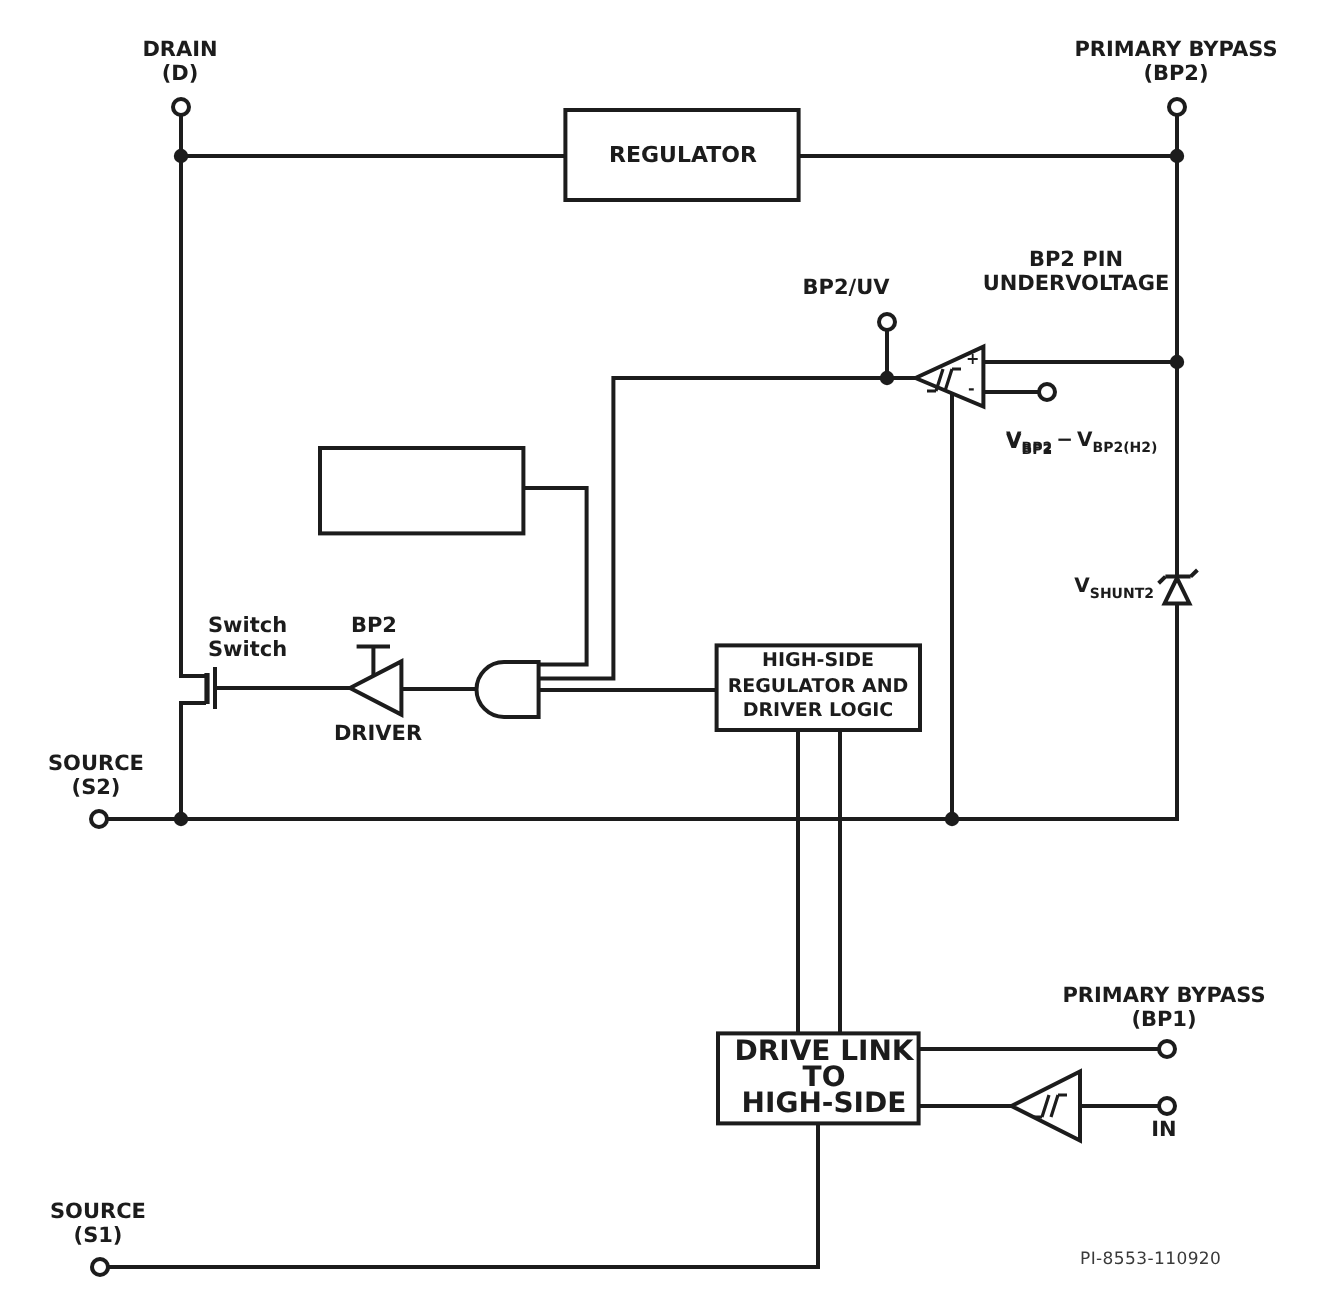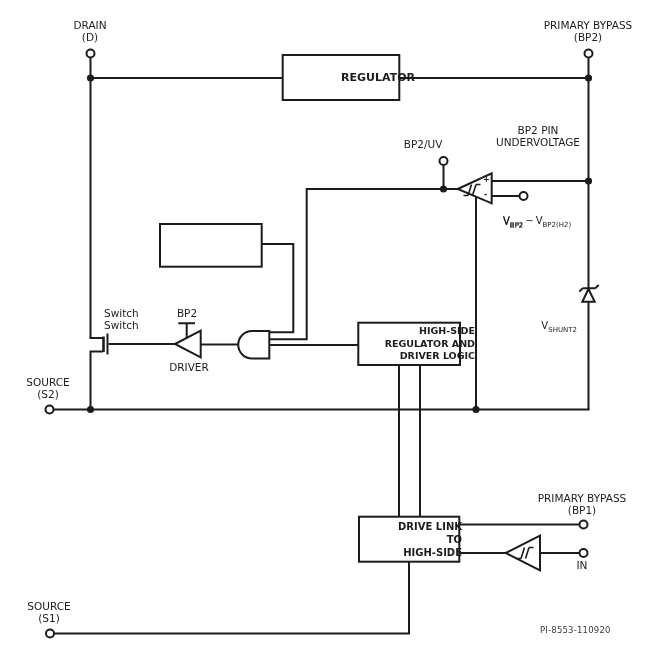--- a/index.html
+++ b/index.html
@@ -1,24 +1,24 @@
 <!DOCTYPE html>
 <html><head>
 <meta charset="utf-8">
 <style>
   html,body{margin:0;padding:0;background:#fff;}
   .canvas{position:relative;width:670px;height:647px;background:#fff;
           font-family:"DejaVu Sans","Liberation Sans",sans-serif;overflow:hidden;}
   .canvas svg{position:absolute;left:0;top:0;}
-  .lbl{position:absolute;font-weight:normal;font-size:10.5px;line-height:11.5px;
+  .lbl{position:absolute;font-weight:bold;font-size:10.5px;line-height:11.5px;
        color:#1c1c1c;white-space:nowrap;}
   .ctr{text-align:center;}
   .rgt{text-align:right;}
   .boxlbl{position:absolute;display:flex;flex-direction:column;align-items:center;
-          justify-content:center;text-align:right;font-weight:bold;color:#1c1c1c;padding-left:15px;}
+          justify-content:center;text-align:center;font-weight:bold;color:#1c1c1c;}
   .boxlbl div{width:100%;}
   sub{font-size:7px;line-height:0;}
   .dash{margin:0 2px;}
   .tiny{position:absolute;font-weight:bold;font-size:8px;line-height:8px;color:#1c1c1c;}
   .pn{position:absolute;font-weight:normal;font-size:8.5px;color:#3a3a3a;letter-spacing:.2px;}
 </style>
 </head>
 <body>
 
 <div class="canvas">
@@ -145,36 +145,36 @@
   </div>
 
   <div class="boxlbl" style="left:283px;top:55px;width:117px;height:45px;font-size:11px;">
     <div>REGULATOR</div>
   </div>
   <div class="boxlbl" style="left:358px;top:323px;width:102px;height:42px;font-size:9.5px;line-height:12.5px;">
     <div>HIGH-SIDE</div>
       <div>REGULATOR AND</div>
       <div>DRIVER LOGIC</div>
   </div>
-  <div class="boxlbl" style="left:347px;top:517px;width:100px;height:45px;font-size:10px;line-height:13px;">
+  <div class="boxlbl" style="left:362px;top:517px;width:100px;height:45px;font-size:14px;line-height:13px;">
     <div>DRIVE LINK</div>
       <div>TO</div>
       <div>HIGH-SIDE</div>
   </div>
 
   <div class="tiny" style="left:483px;top:176px;">+</div>
   <div class="tiny" style="left:484px;top:191px;">-</div>
   <div class="lbl" style="left:503px;top:216px;font-size:10px;">
     <span>V</span><sub>BP2</sub>
   </div>
   <div class="lbl" style="left:503px;top:215px;font-size:10px;">
     <span>V</span><sub>BP2</sub><span class="dash">−</span><span>V</span><sub>BP2(H2)</sub>
   </div>
 
-  <div class="lbl rgt" style="left:507px;top:288px;width:70px;font-size:10px;margin-top:32px;">
+  <div class="lbl rgt" style="left:507px;top:288px;width:70px;font-size:10px;">
     <span>V</span><sub>SHUNT2</sub>
   </div>
 
   <div class="lbl" style="left:104px;top:308px;">
     <div>Switch</div>
       <div>Switch</div>
   </div>
   <div class="lbl ctr" style="left:157px;top:308px;width:60px;">
     <div>BP2</div>
   </div>

